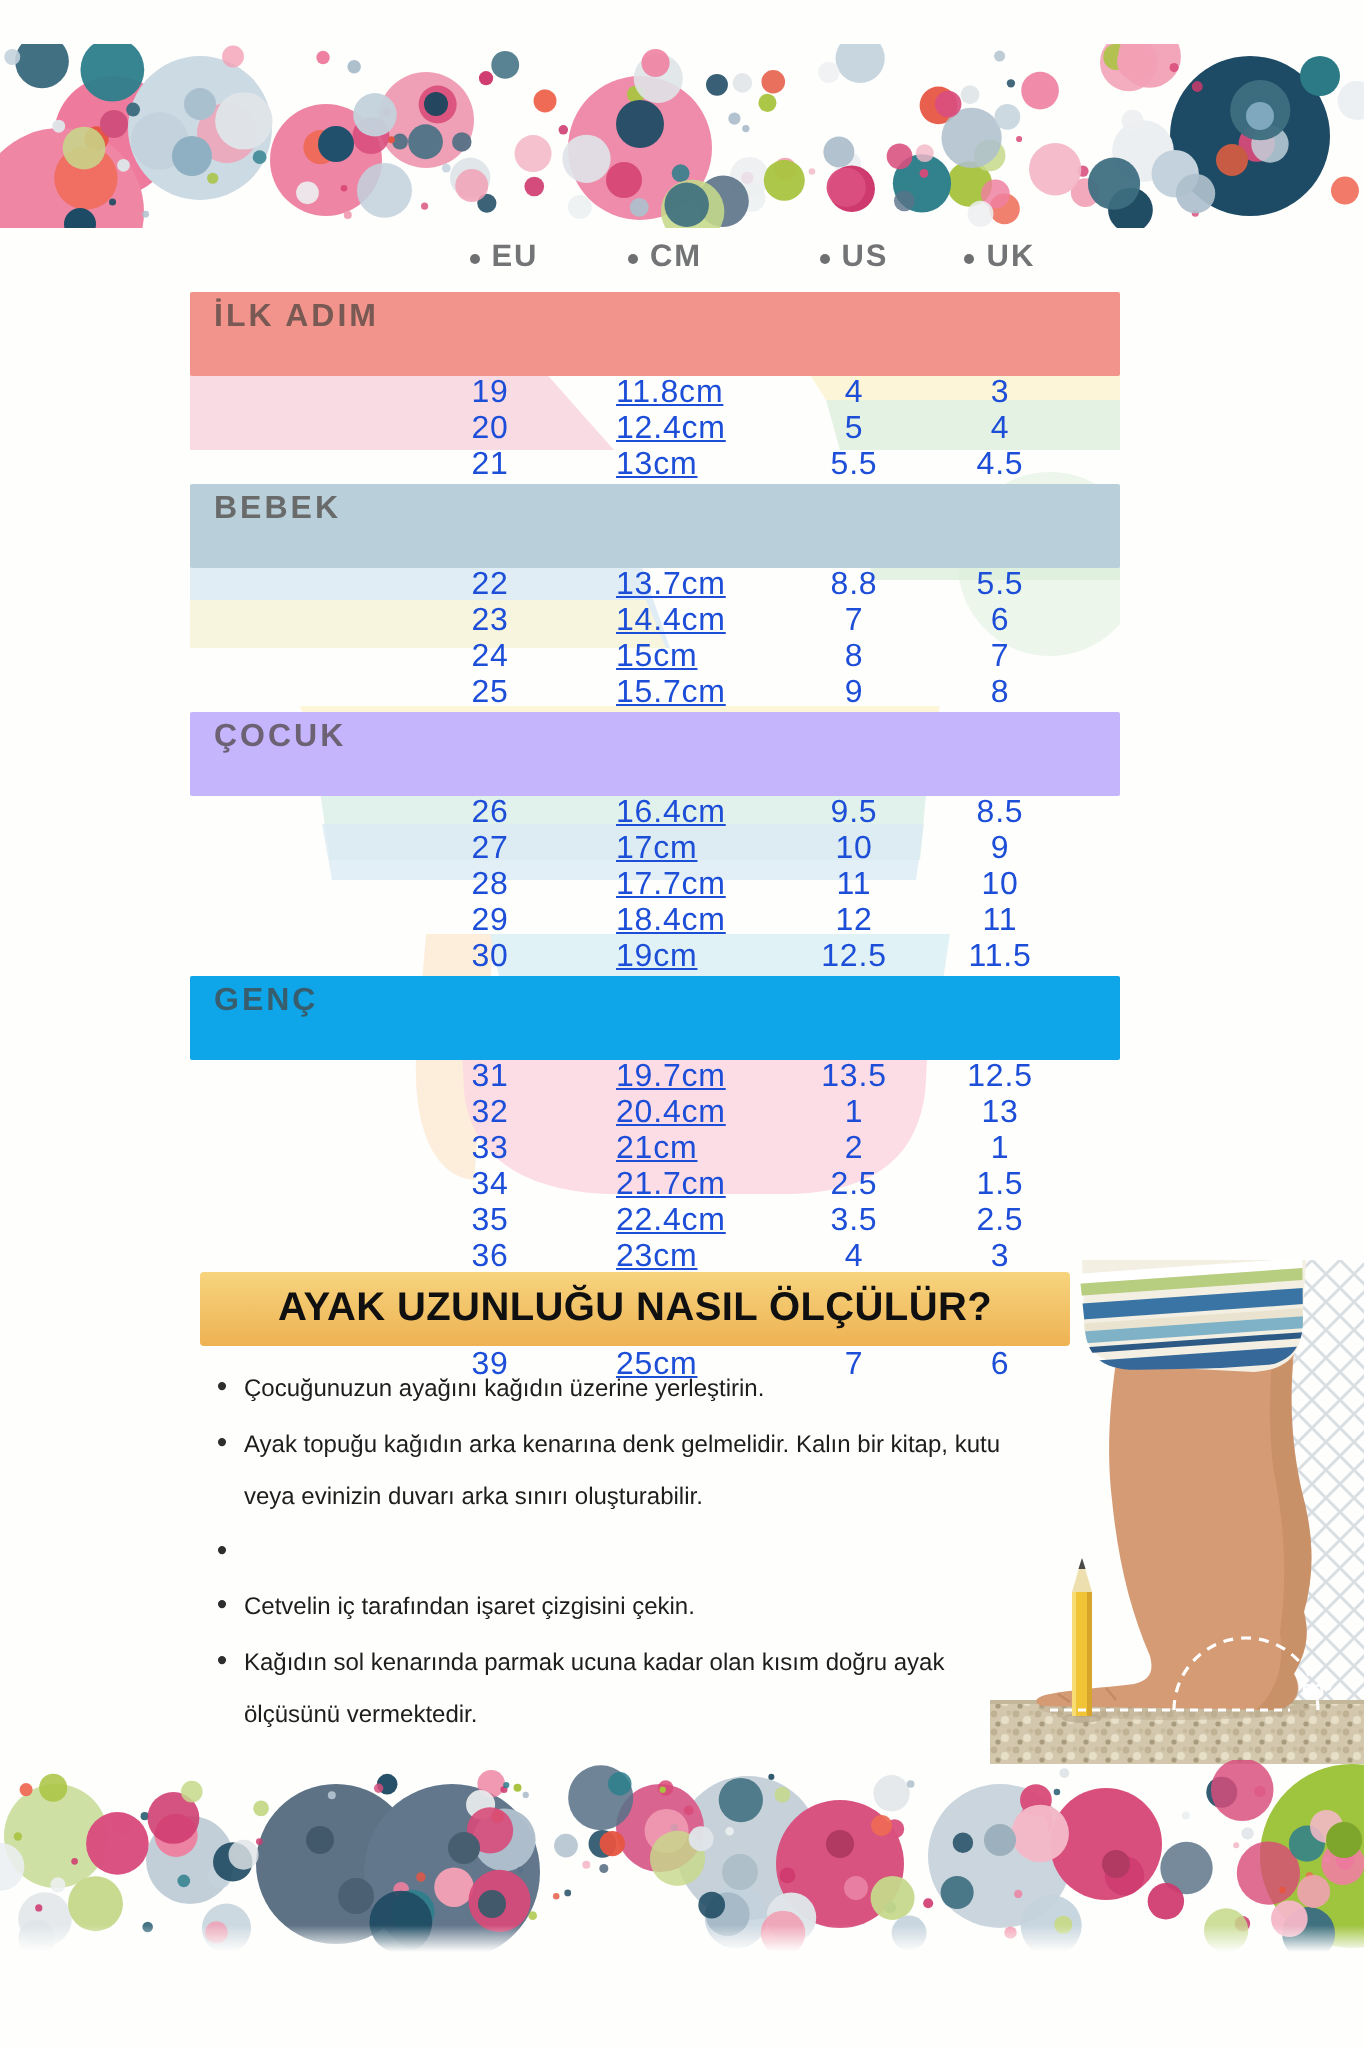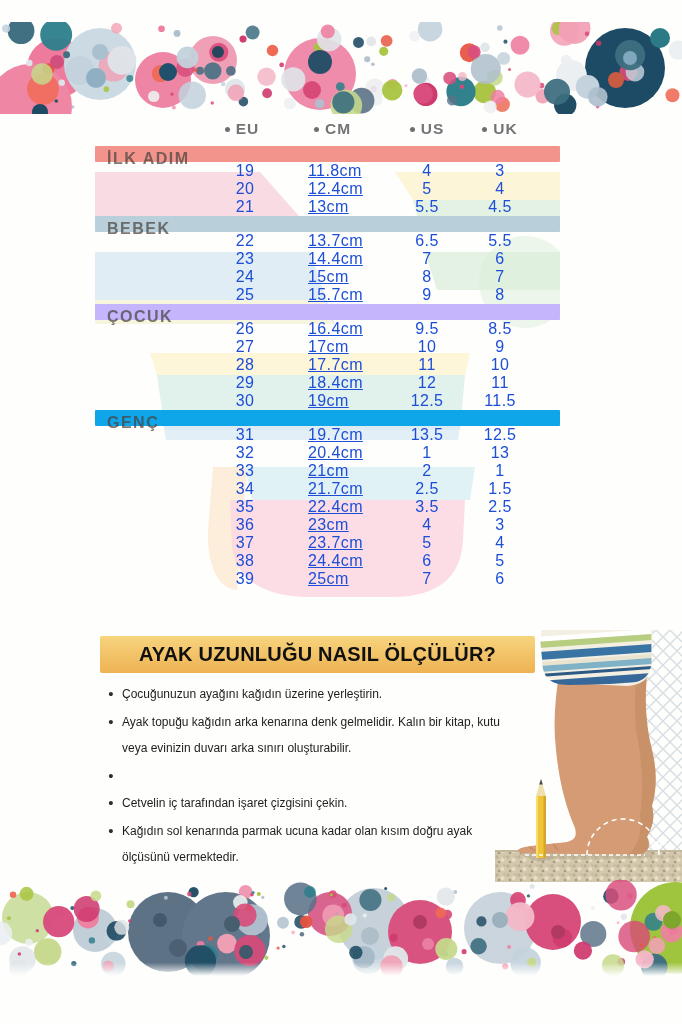--- a/index.html
+++ b/index.html
@@ -13,24 +13,24 @@
 
   
   .watermark{position:absolute;left:95px;top:160px;width:465px;height:480px;}
 
   
   .table-wrap{position:absolute;left:95px;top:118px;width:465px;}
   .t-head{position:relative;height:22px;margin-bottom:6px;color:#737476;
           font-size:15.5px;font-weight:600;letter-spacing:1px;}
   .hc{position:absolute;top:0;height:22px;display:flex;align-items:center;justify-content:center;gap:6px;}
   .hc .dot{width:5px;height:5px;border-radius:50%;background:#6e6f71;display:inline-block;}
-  #hc-eu{left:102px;width:90px;} #hc-cm{left:190px;width:95px;}
+  #hc-eu{left:112px;width:90px;} #hc-cm{left:190px;width:95px;}
   #hc-us{left:287px;width:90px;} #hc-uk{left:360px;width:90px;}
 
-  .section-bar{height:16px;line-height:26px;border-radius:1px;}
+  .section-bar{height:42px;line-height:26px;border-radius:1px;}
   .section-label{display:inline-block;padding-left:12px;font-size:16px;font-weight:700;
                  letter-spacing:1.5px;color:rgba(73,66,62,.72);}
   .t-row{position:relative;height:18px;line-height:18px;font-size:16px;color:#1d4ed8;letter-spacing:.4px;}
   .cell{position:absolute;top:0;text-align:center;white-space:nowrap;}
   .c-eu{left:105px;width:90px;} .c-cm{left:213px;width:110px;text-align:left;text-decoration:underline;}
   .c-us{left:287px;width:90px;} .c-uk{left:360px;width:90px;}
 
   
   .title-bar{position:absolute;left:100px;top:636px;width:435px;height:37px;border-radius:2px;
              display:flex;align-items:center;justify-content:center;
@@ -236,21 +236,21 @@
         <div class="t-row">
           <span class="cell c-eu">21</span>
           <span class="cell c-cm">13cm</span>
           <span class="cell c-us">5.5</span>
           <span class="cell c-uk">4.5</span>
         </div>
         <div class="section-bar" style="background: rgb(185, 207, 218);"><span class="section-label">BEBEK</span></div>
         <div class="t-row">
           <span class="cell c-eu">22</span>
           <span class="cell c-cm">13.7cm</span>
-          <span class="cell c-us">6.5</span>
+          <span class="cell c-us">8.8</span>
           <span class="cell c-uk">5.5</span>
         </div>
         <div class="t-row">
           <span class="cell c-eu">23</span>
           <span class="cell c-cm">14.4cm</span>
           <span class="cell c-us">7</span>
           <span class="cell c-uk">6</span>
         </div>
         <div class="t-row">
           <span class="cell c-eu">24</span>

